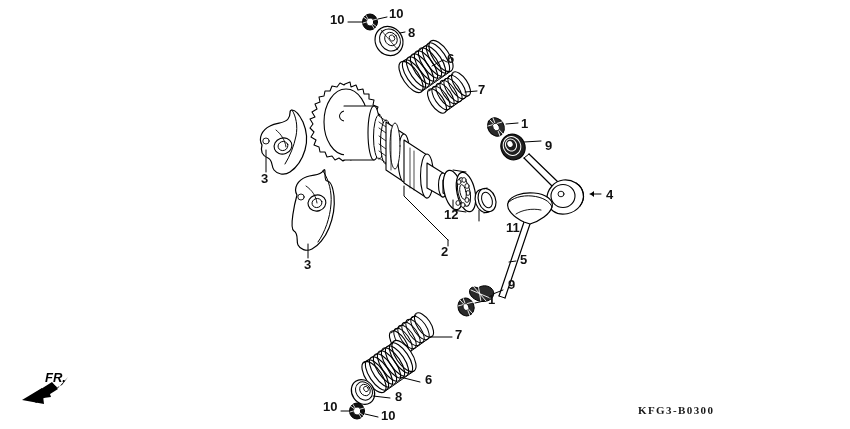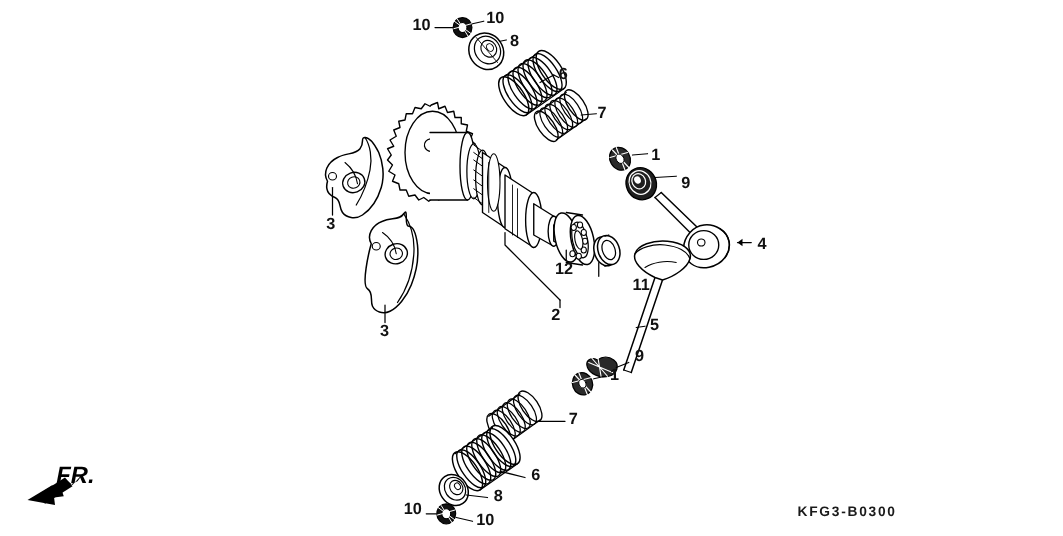--- a/index.html
+++ b/index.html
@@ -28,31 +28,31 @@
     font-family: "Liberation Sans", sans-serif;
     font-size: 13px;
     font-weight: 700;
     color: #111111;
     line-height: 1;
     white-space: nowrap;
     user-select: none;
   }
   #diagram-code {
     position: absolute;
-    font-family: Liberation Sans, sans-serif;
+    font-family: Liberation Serif, serif;
     font-size: 11px;
     font-weight: 700;
     letter-spacing: 1.4px;
     color: #1a1a1a;
     white-space: nowrap;
   }
   #fr-label {
     position: absolute;
     font-family: "Liberation Sans", sans-serif;
-    font-size: 19px;
+    font-size: 13px;
     font-weight: 700;
     font-style: italic;
     color: #000000;
     white-space: nowrap;
   }
 </style>
 </head>
 <body>
 
 <div id="page">

